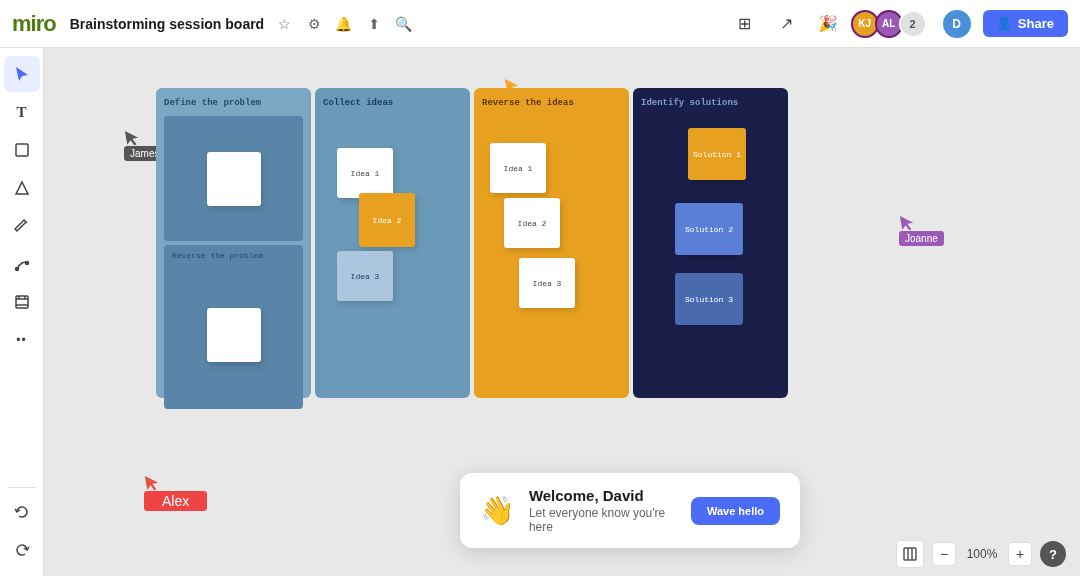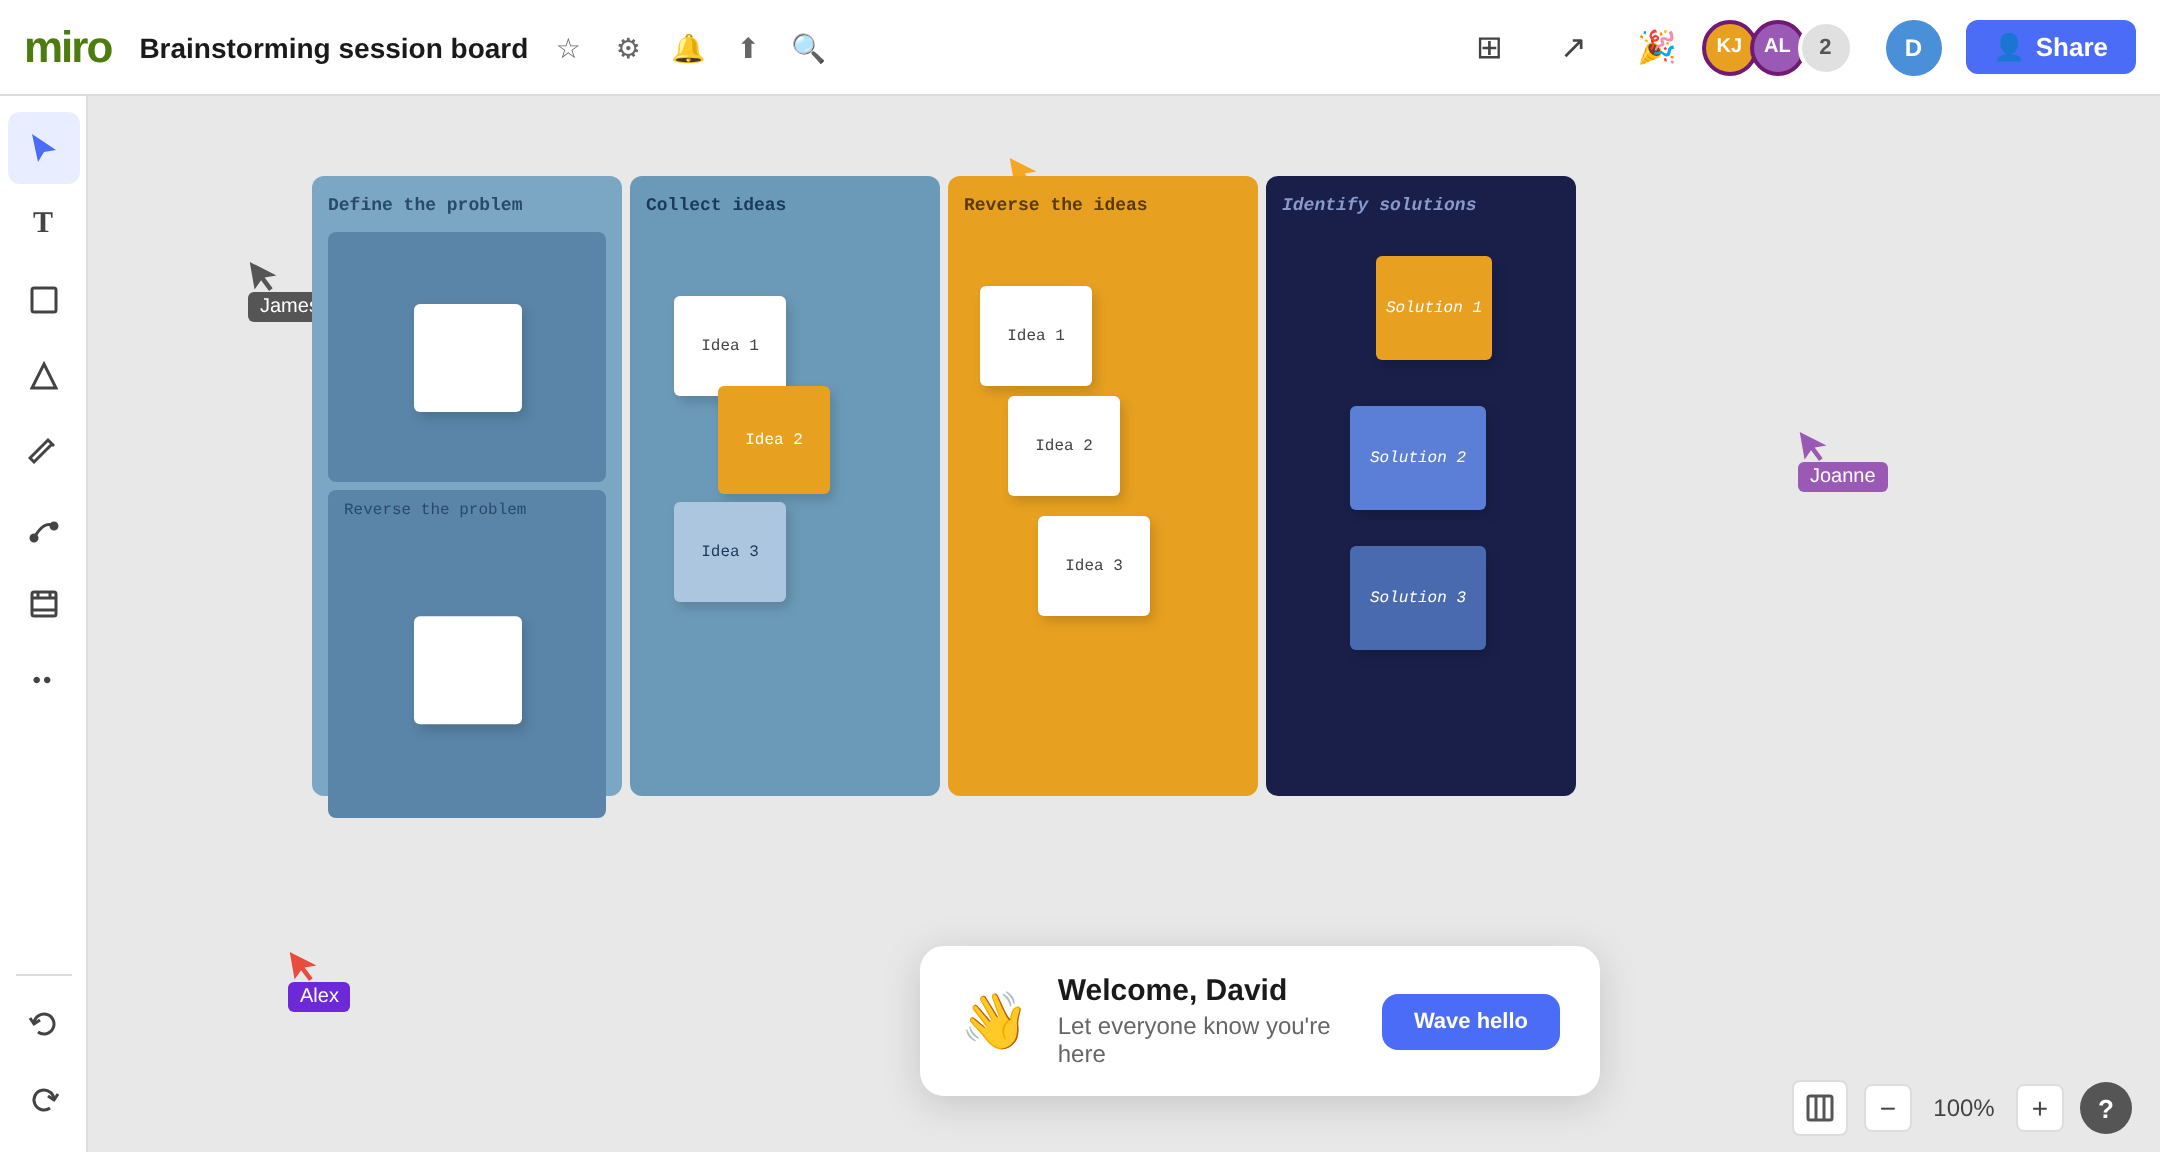--- a/index.html
+++ b/index.html
@@ -358,21 +358,21 @@
     <svg width="14" height="18" style="transform:rotate(-10deg);">
         <polygon points="2,2 2,16 6,12 9,18 11,17 8,11 14,11" fill="#9b59b6"></polygon>
       </svg>
     <span class="cursor-name" style="background:#9b59b6;color:#fff;font-size:10px;padding:2px 6px;border-radius:3px;">Joanne</span>
   </div>
 
   <div class="cursor-label" style="left:100px;top:425px;">
     <svg width="14" height="18" style="transform:rotate(-10deg);">
         <polygon points="2,2 2,16 6,12 9,18 11,17 8,11 14,11" fill="#e74c3c"></polygon>
       </svg>
-    <span class="cursor-name" style="background:#6d28d9;color:#fff;font-size:10px;padding:2px 6px;border-radius:3px;">Alex</span>
+    <span class="cursor-name" style="background:#ef4444;color:#fff;font-size:14px;padding:2px 18px;border-radius:3px;">Alex</span>
   </div>
 
   <div id="board-area">
 
     <div class="board-col col-define" style="padding:10px 8px;margin-left:12px;">
       <div class="col-title">Define the problem</div>
 
       <div style="width:139px;height:125px;background:#5a85a8;border-radius:4px;display:flex;align-items:center;justify-content:center;margin-bottom:4px;position:relative;">
 
         <div class="sticky sticky-white" style="width:54px;height:54px;"></div>
@@ -409,21 +409,21 @@
 
       <div class="sticky sticky-white" style="width:56px;height:50px;top:110px;left:30px;">
         <span>Idea 2</span>
       </div>
 
       <div class="sticky sticky-white" style="width:56px;height:50px;top:170px;left:45px;">
         <span>Idea 3</span>
       </div>
     </div>
 
-    <div class="board-col col-identify" style="position:relative;font-style:italic;">
+    <div class="board-col col-identify" style="position:relative;">
       <div class="col-title">Identify solutions</div>
 
       <div class="sticky sticky-solution" style="width:58px;height:52px;top:40px;left:55px;">
         <span>Solution 1</span>
       </div>
 
       <div class="sticky sticky-solution-2" style="width:68px;height:52px;top:115px;left:42px;">
         <span>Solution 2</span>
       </div>
 

